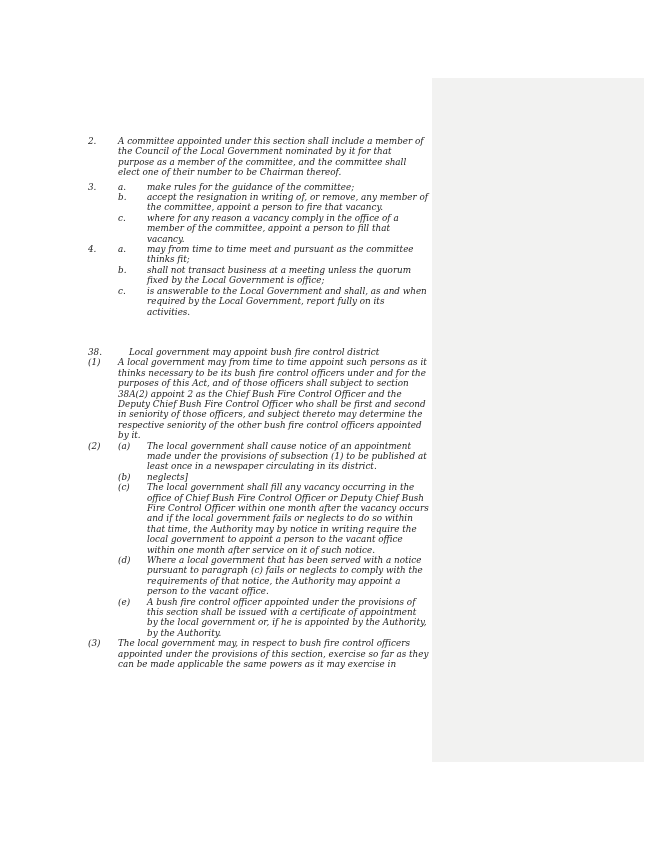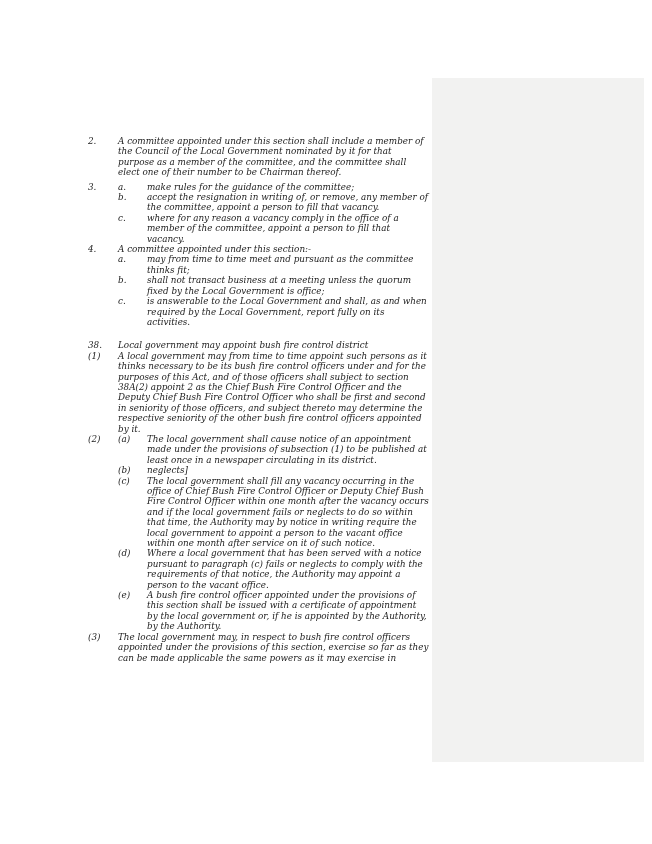--- a/index.html
+++ b/index.html
@@ -33,21 +33,21 @@
     line-height: 10.4px;
     color: #212121;
     text-align: left;
   }
   .block {
     display: flex;
     align-items: flex-start;
     margin: 0;
   }
   .block.gap-sm { margin-top: 4px; }
-  .block.gap-lg { margin-top: 13px; }
+  .block.gap-lg { margin-top: 30px; gap: 11px; }
   .num {
     flex: 0 0 30px;
     white-space: nowrap;
   }
   .body { flex: 1; min-width: 0; }
   .item {
     display: flex;
     align-items: flex-start;
   }
   .lbl {
@@ -74,33 +74,32 @@
 
     <div class="block gap-sm">
       <span class="num">3.</span>
       <div class="body">
         <div class="item">
           <span class="lbl">a.</span>
           <div class="itext">make rules for the guidance of the committee;</div>
         </div>
         <div class="item">
           <span class="lbl">b.</span>
-          <div class="itext">accept the resignation in writing of, or remove, any member of the committee, appoint a person to fill that vacancy.</div>
+          <div class="itext">accept the resignation in writing of, or remove, any member of the committee, appoint a person to fire that vacancy.</div>
         </div>
         <div class="item">
           <span class="lbl">c.</span>
           <div class="itext">where for any reason a vacancy comply in the office of a member of the committee, appoint a person to fill that vacancy.</div>
         </div>
       </div>
     </div>
 
     <div class="block">
       <span class="num">4.</span>
       <div class="body">
-        <div class="ptext">A committee appointed under this section:-</div>
         <div class="item">
           <span class="lbl">a.</span>
           <div class="itext">may from time to time meet and pursuant as the committee thinks fit;</div>
         </div>
         <div class="item">
           <span class="lbl">b.</span>
           <div class="itext">shall not transact business at a meeting unless the quorum fixed by the Local Government is office;</div>
         </div>
         <div class="item">
           <span class="lbl">c.</span>

